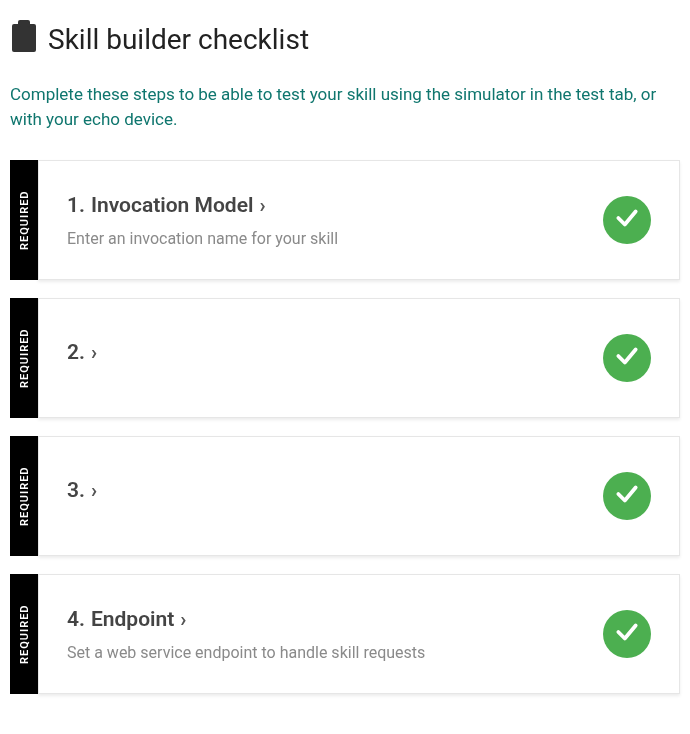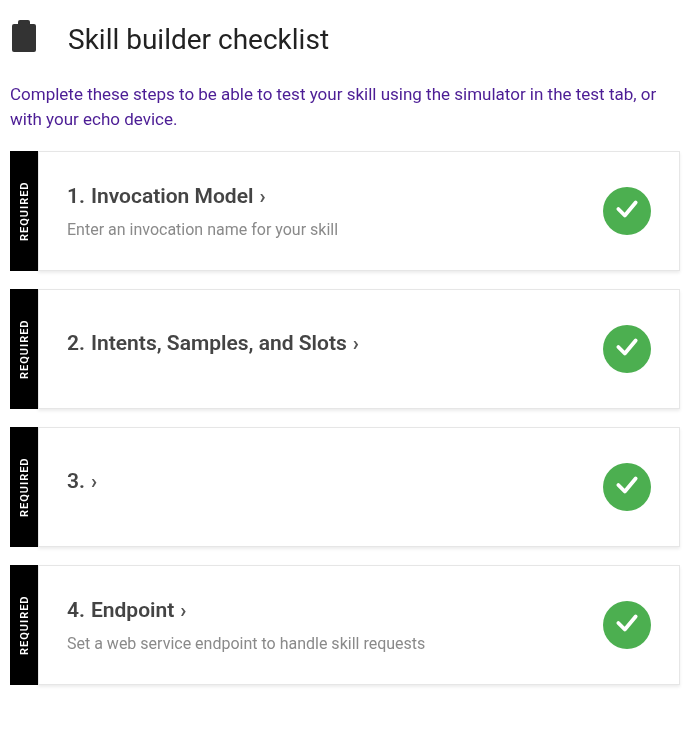--- a/index.html
+++ b/index.html
@@ -10,36 +10,36 @@
     body {
       font-family: -apple-system, BlinkMacSystemFont, "Segoe UI", Roboto, Helvetica, Arial, sans-serif;
       background: #ffffff;
       width: 690px;
       padding: 20px 10px;
       color: #333;
     }
     .header {
       display: flex;
       align-items: center;
-      gap: 30px;
+      gap: 10px;
       margin-bottom: 24px;
     }
     .header svg {
       flex: 0 0 auto;
     }
     .header h1 {
       font-size: 28px;
       font-weight: 400;
       color: #222;
     }
     .intro {
       font-size: 17px;
-      color: #4c1d95;
+      color: #0f766e;
       line-height: 1.45;
-      margin-bottom: 20px;
+      margin-bottom: 29px;
       max-width: 660px;
     }
     .checklist {
       display: flex;
       flex-direction: column;
       gap: 18px;
     }
     .item {
       display: flex;
       align-items: stretch;
@@ -144,21 +144,20 @@
       </div>
     </div>
   </div>
 
   <div class="item">
     <div class="required-tab">REQUIRED</div>
     <div class="card">
       <div class="card-text">
         <div class="card-title">
           <span>2.</span>
-          <span>Intents, Samples, and Slots</span>
           <span class="chev">›</span>
         </div>
       </div>
       <div class="status-badge">
         <span>
           <svg viewBox="0 0 24 24">
               <path d="M4 12 L10 18 L20 6" stroke="#fff" stroke-width="3.5" fill="none" stroke-linecap="round" stroke-linejoin="round"></path>
             </svg>
         </span>
       </div>

